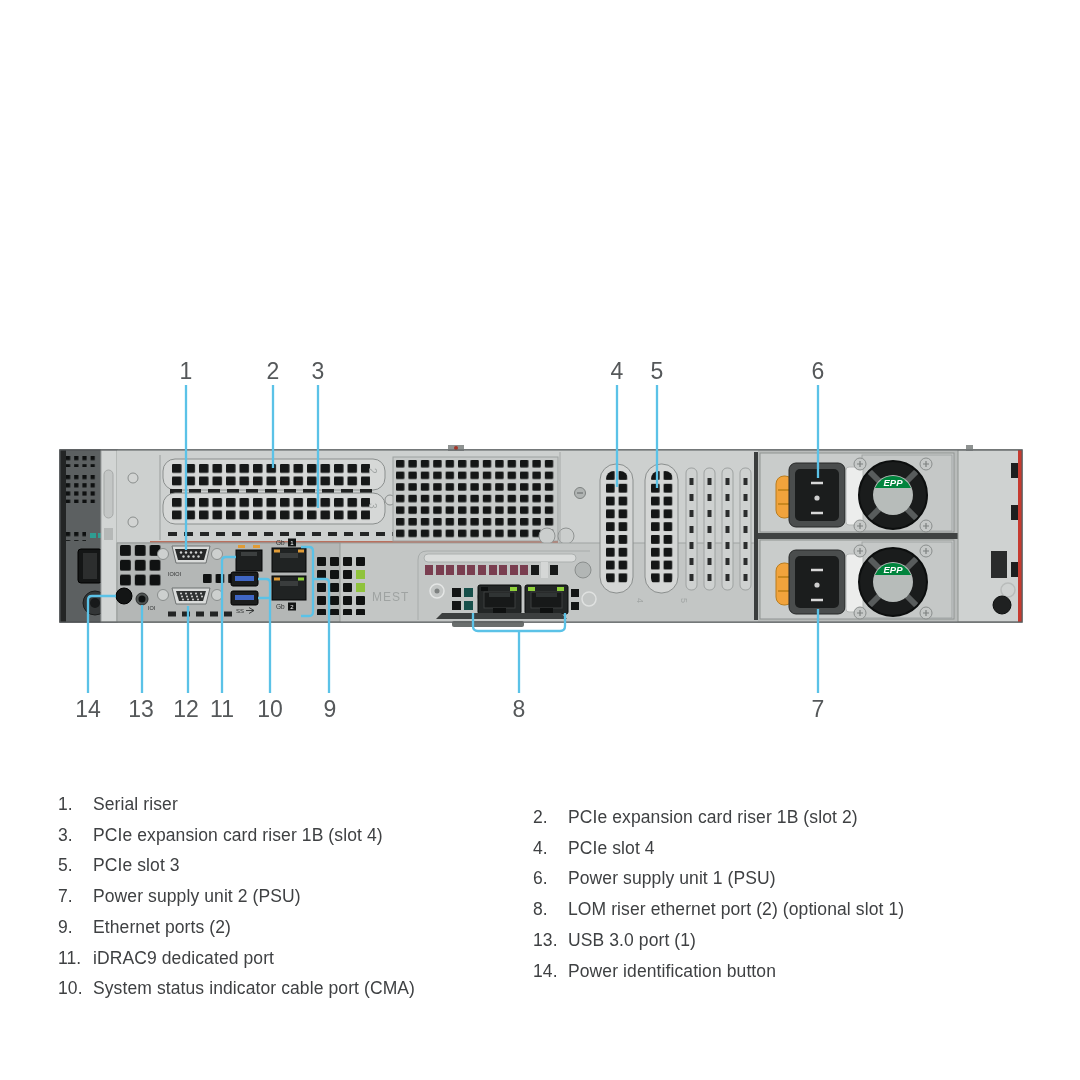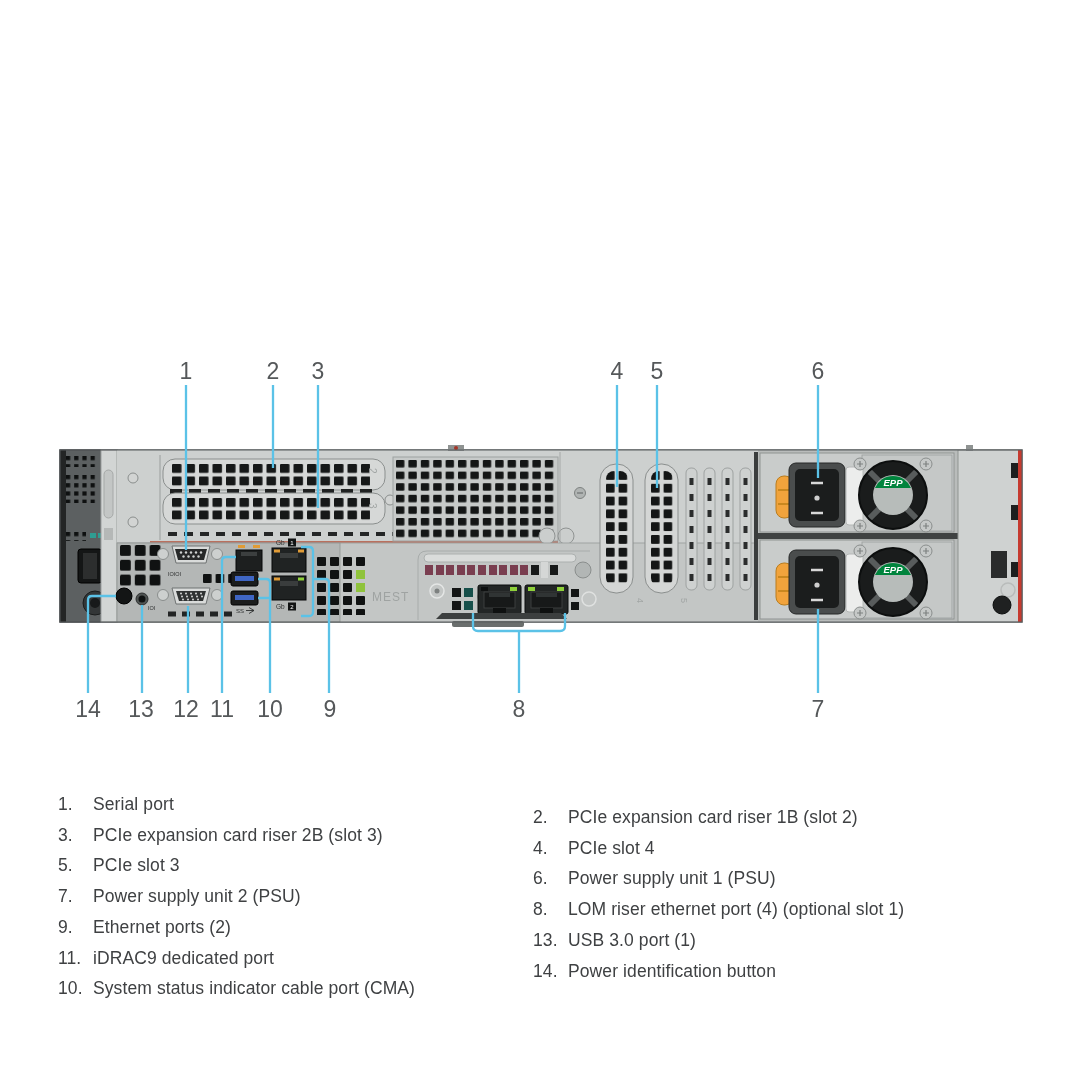--- a/index.html
+++ b/index.html
@@ -377,25 +377,25 @@
     <text x="222" y="717" class="callout-num">11</text>
     <text x="186" y="717" class="callout-num">12</text>
     <text x="141" y="717" class="callout-num">13</text>
     <text x="88" y="717" class="callout-num">14</text>
   </g>
 </svg>
 
   <div class="legend-col legend-left">
     <div class="legend-item">
       <span class="l-num">1.</span>
-      <span>Serial port</span>
+      <span>Serial riser</span>
       </div>
     <div class="legend-item">
       <span class="l-num">3.</span>
-      <span>PCIe expansion card riser 2B (slot 3)</span>
+      <span>PCIe expansion card riser 1B (slot 4)</span>
       </div>
     <div class="legend-item">
       <span class="l-num">5.</span>
       <span>PCIe slot 3</span>
       </div>
     <div class="legend-item">
       <span class="l-num">7.</span>
       <span>Power supply unit 2 (PSU)</span>
       </div>
     <div class="legend-item">
@@ -420,21 +420,21 @@
     <div class="legend-item">
       <span class="l-num">4.</span>
       <span>PCIe slot 4</span>
       </div>
     <div class="legend-item">
       <span class="l-num">6.</span>
       <span>Power supply unit 1 (PSU)</span>
       </div>
     <div class="legend-item">
       <span class="l-num">8.</span>
-      <span>LOM riser ethernet port (4) (optional slot 1)</span>
+      <span>LOM riser ethernet port (2) (optional slot 1)</span>
       </div>
     <div class="legend-item">
       <span class="l-num">13.</span>
       <span>USB 3.0 port (1)</span>
       </div>
     <div class="legend-item">
       <span class="l-num">14.</span>
       <span>Power identification button</span>
       </div>
   </div>

